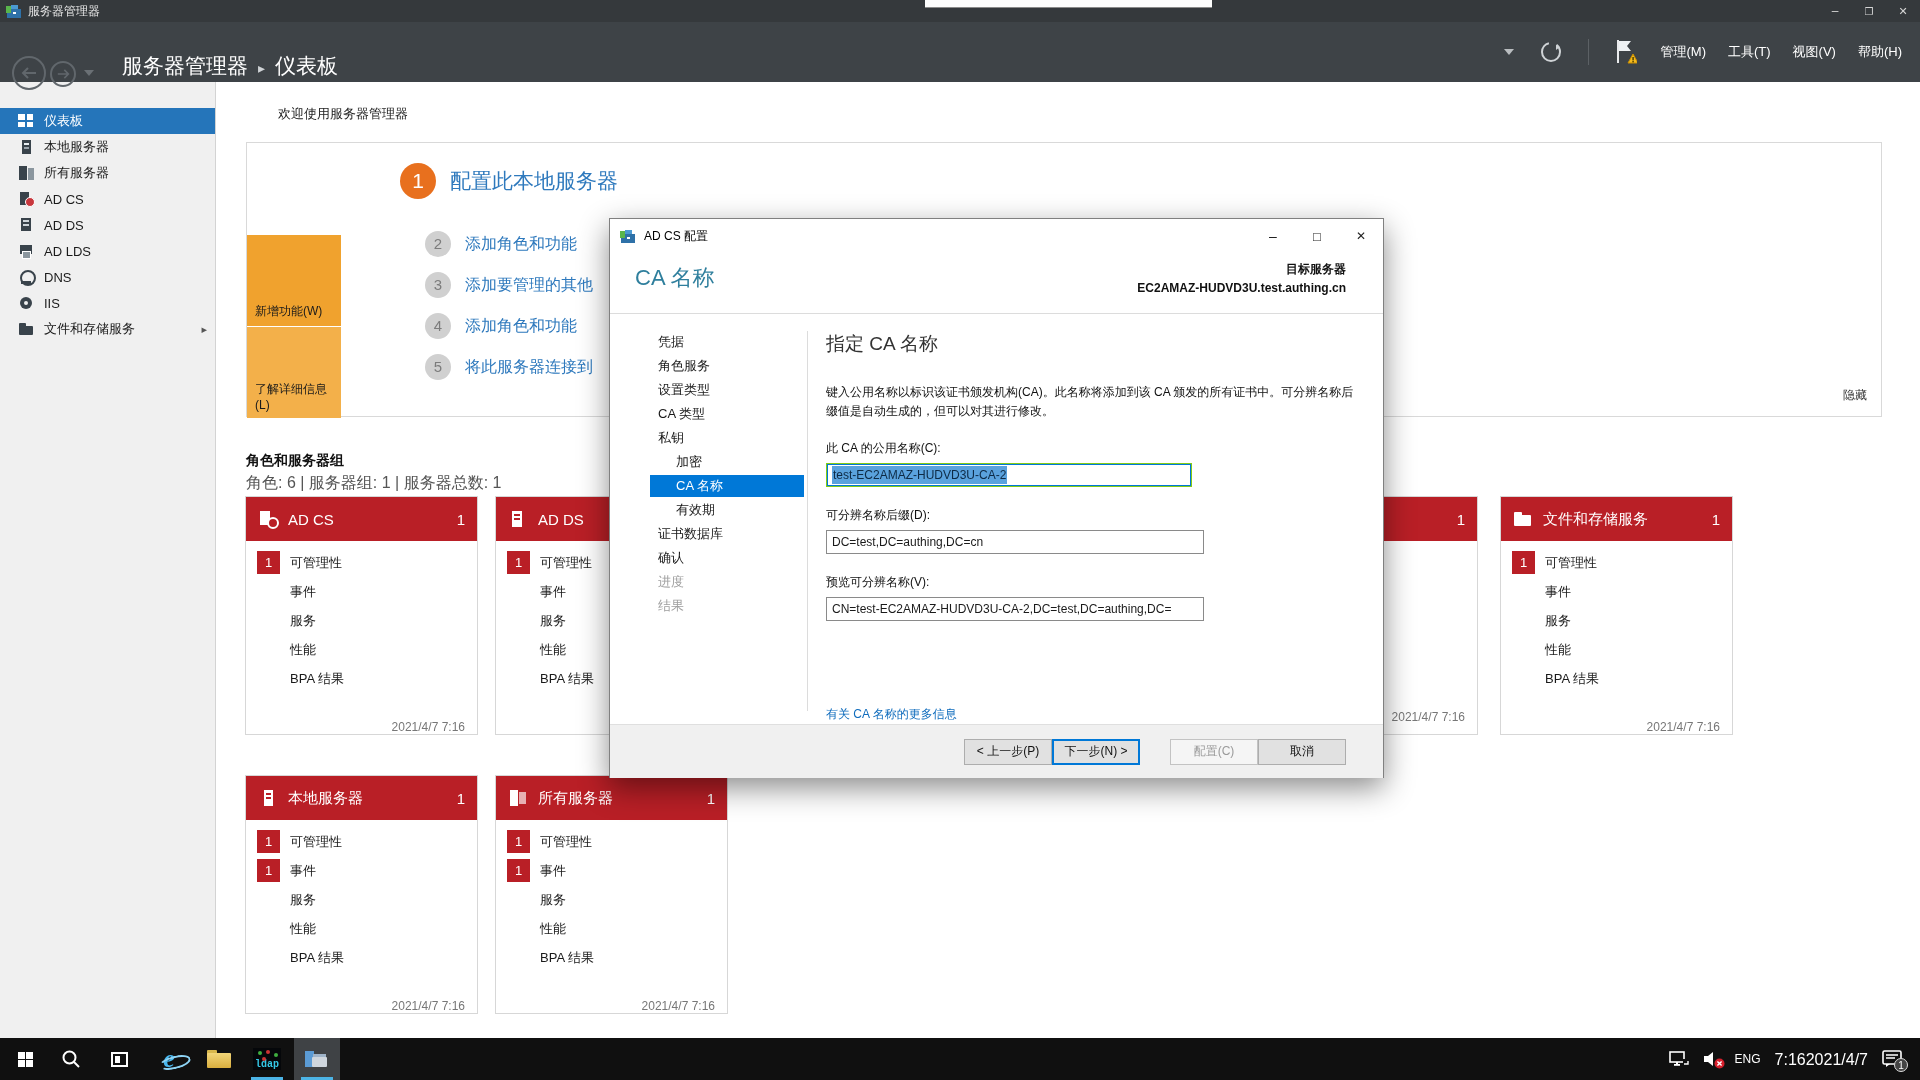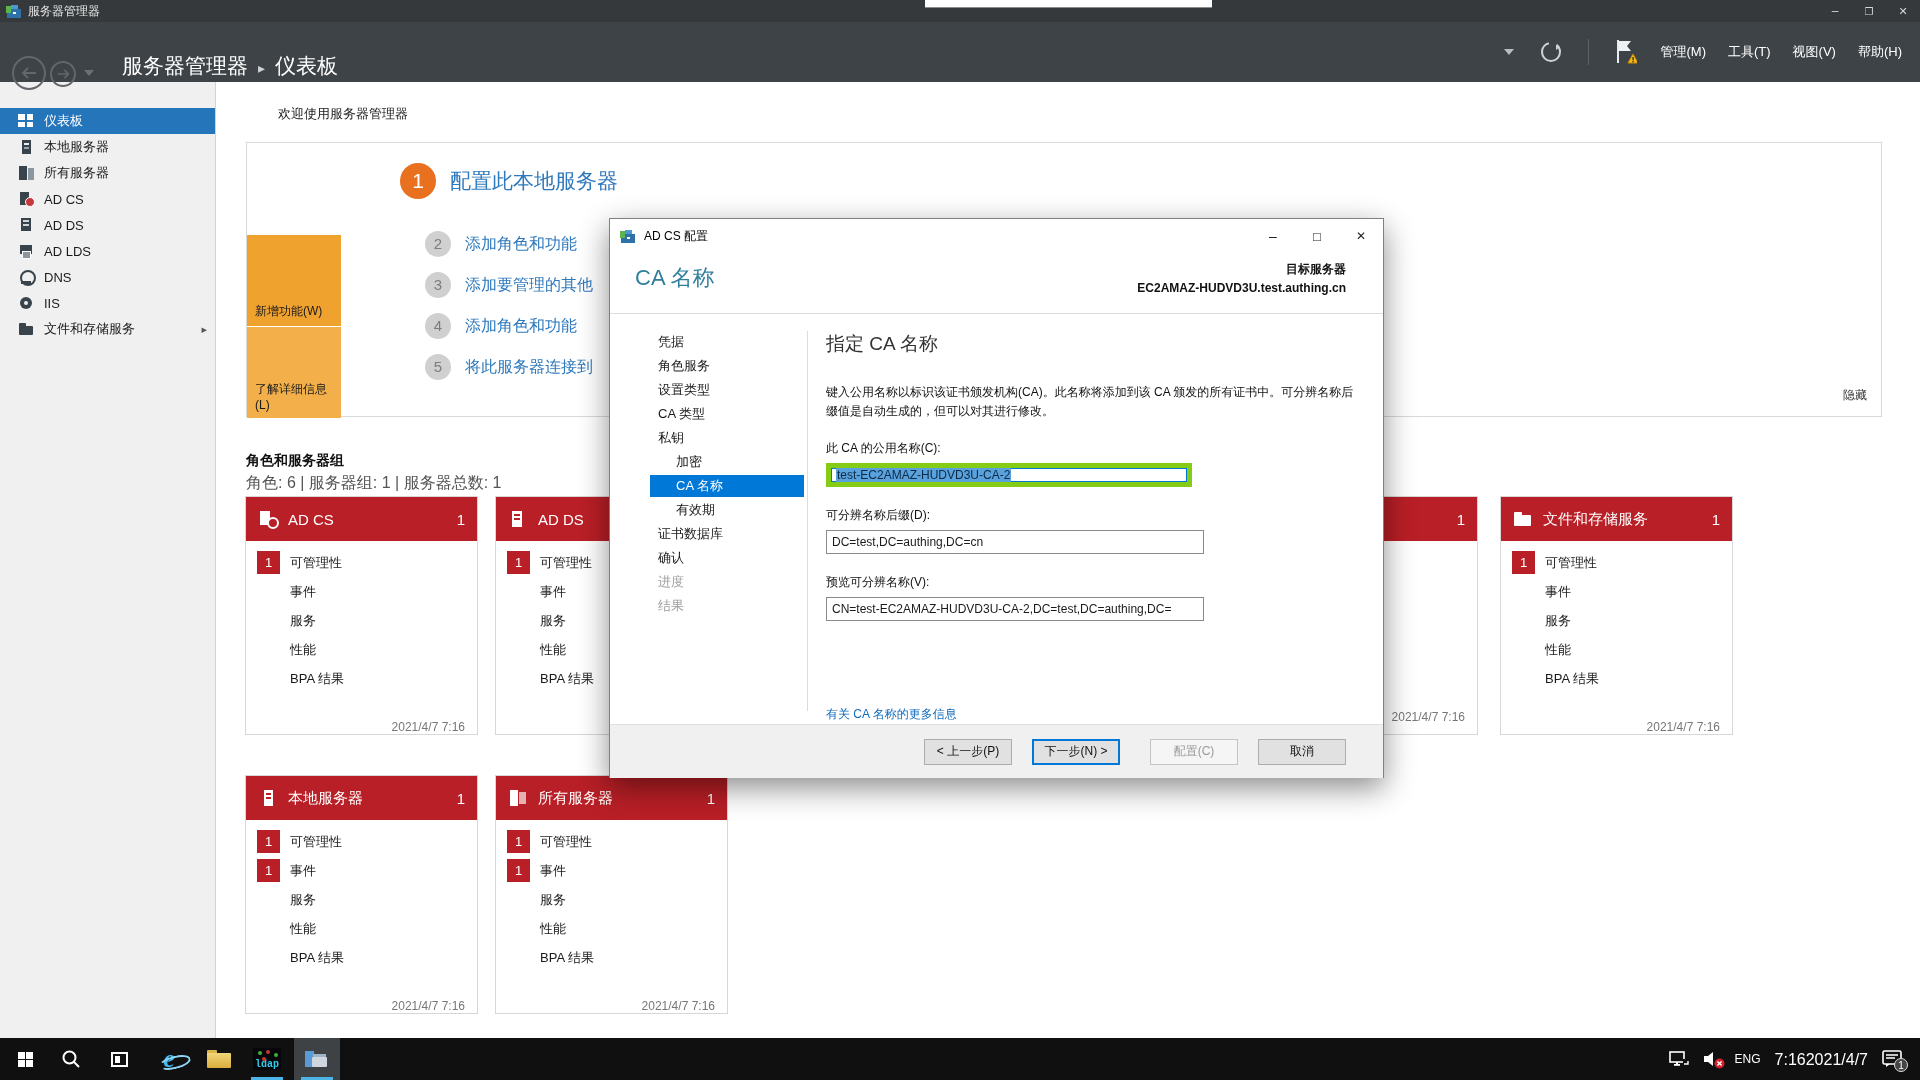--- a/index.html
+++ b/index.html
@@ -121,25 +121,25 @@
 .wstep.ind{padding-left:26px}
 .wstep.sel{background:#0078d7;color:#fff}
 .wstep.dis{color:#9e9e9e}
 .vline{position:absolute;left:197px;top:112px;width:1px;height:380px;background:#dcdcdc}
 .dlg-content{position:absolute;left:216px;top:112px;width:534px}
 .dlg-content h2{font-size:19px;font-weight:normal;color:#333}
 .dlg-desc{margin-top:26px;font-size:12px;line-height:1.55;color:#111;width:530px}
 .fgroup{margin-top:20px}
 .flabel{font-size:12px;color:#111}
 .tbox{margin-top:6px;height:24px;border:1px solid #8a8a8a;background:#fff;display:flex;align-items:center;padding:0 5px;font-size:12px;white-space:nowrap;overflow:hidden}
-.tbox.focus{border:5px solid #84cc16;box-shadow:0 0 0 1px #0078d7 inset}
+.tbox.focus{border:1px solid #84cc16;box-shadow:0 0 0 1px #0078d7 inset}
 .tsel{background:#5aa2dd;color:#0d2a45;padding:2px 1px}
 .dlg-link{position:absolute;left:216px;top:487px;font-size:12px;color:#0f6cbd}
 .dlg-foot{position:absolute;left:0;top:505px;width:100%;height:54px;background:#f0f0f0;border-top:1px solid #dfdfdf;display:flex;align-items:center;justify-content:flex-end;padding-right:37px}
-.dbtn{height:26px;min-width:88px;background:#e1e1e1;border:1px solid #adadad;font-size:12px;color:#111;display:flex;align-items:center;justify-content:center;margin-left:20px;font-family:inherit}
+.dbtn{height:26px;min-width:88px;background:#e1e1e1;border:1px solid #adadad;font-size:12px;color:#111;display:flex;align-items:center;justify-content:center;margin-left:0;font-family:inherit}
 .dbtn.focus{border:2px solid #0078d7}
 .dbtn.dis{background:#f5f5f5;border-color:#c3c3c3;color:#9a9a9a;margin-left:30px}
 
 
 .taskbar{position:absolute;left:0;top:1038px;width:1920px;height:42px;background:#101010;z-index:20}
 .tb-app{position:absolute;top:0;width:46px;height:42px;display:flex;align-items:center;justify-content:center}
 .tb-app.open::after{content:"";position:absolute;left:7px;right:7px;bottom:0;height:3px;background:#4cb4e6}
 .tb-app.active{background:#3f4245}
 .ti-start{width:15px;height:15px;background-image:linear-gradient(#fff,#fff),linear-gradient(#fff,#fff),linear-gradient(#fff,#fff),linear-gradient(#fff,#fff);background-position:0 0,8px 0,0 8px,8px 8px;background-size:7px 7px;background-repeat:no-repeat}
 .ti-tv{width:17px;height:15px;border:2px solid #fff;position:relative}

